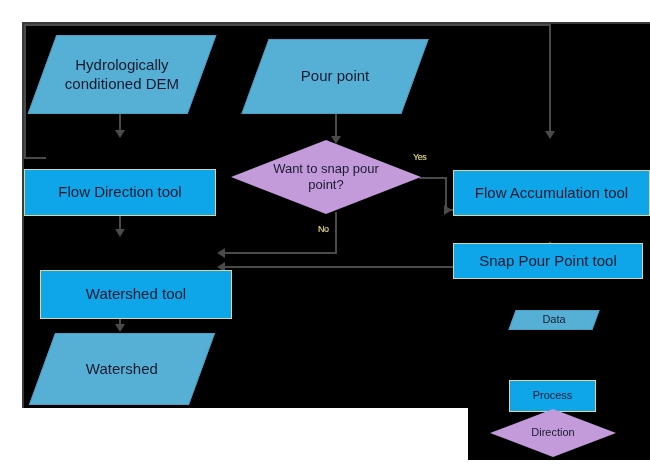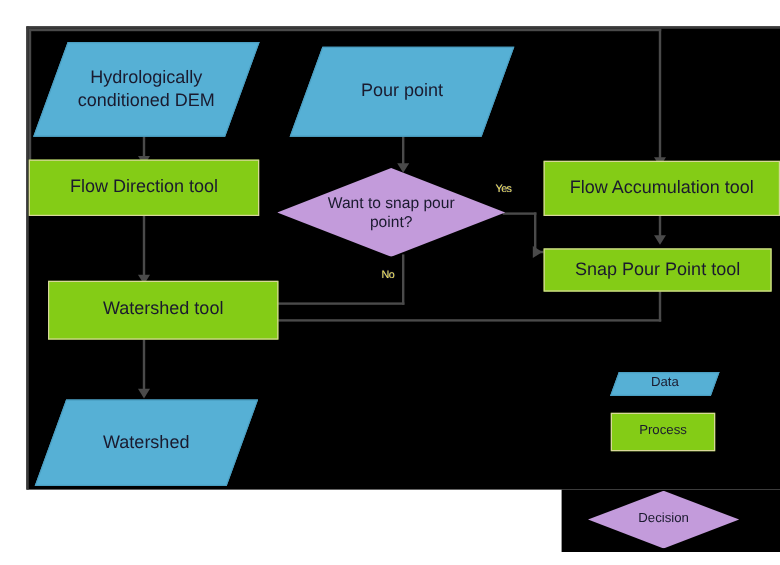--- a/index.html
+++ b/index.html
@@ -54,22 +54,23 @@
   .data-shape {
     background: #56b0d5;
     border: 1px solid #4a9ec2;
     transform: skewX(-20deg);
   }
   .data-shape > .label {
     transform: skewX(20deg);
   }
   
   .process-shape {
-    background: #84cc16;
+    background: #0ea5e9;
     border: 1px solid #d8d79a;
+    margin-top: 36px;
   }
   
   .decision-wrap {
     position: absolute;
   }
   .decision-wrap .diamond-bg {
     position: absolute;
     inset: 0;
     background: #c39bdb;
     clip-path: polygon(50% 0%, 100% 50%, 50% 100%, 0% 50%);
@@ -205,16 +206,16 @@
   <div class="node data-shape" style="left:512px; top:310px; width:84px; height:20px;">
     <span class="label legend-text">Data</span>
   </div>
 
   <div class="node process-shape" style="left:509px; top:344px; width:87px; height:32px;">
     <span class="label legend-text">Process</span>
   </div>
 
   <div class="decision-wrap" style="left:490px; top:409px; width:126px; height:48px;">
     <div class="diamond-bg"></div>
-    <span class="label legend-text">Decision</span>
+    <span class="label legend-text">Direction</span>
   </div>
 
 </div>
 
 </body></html>

